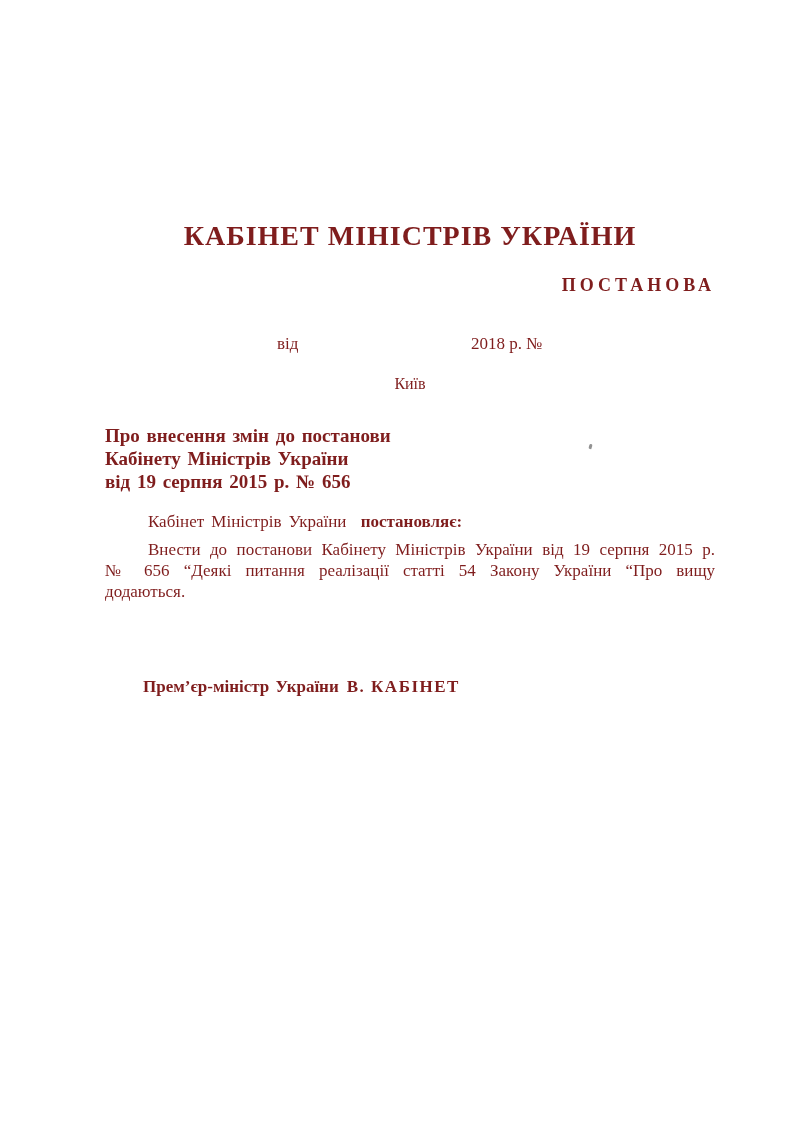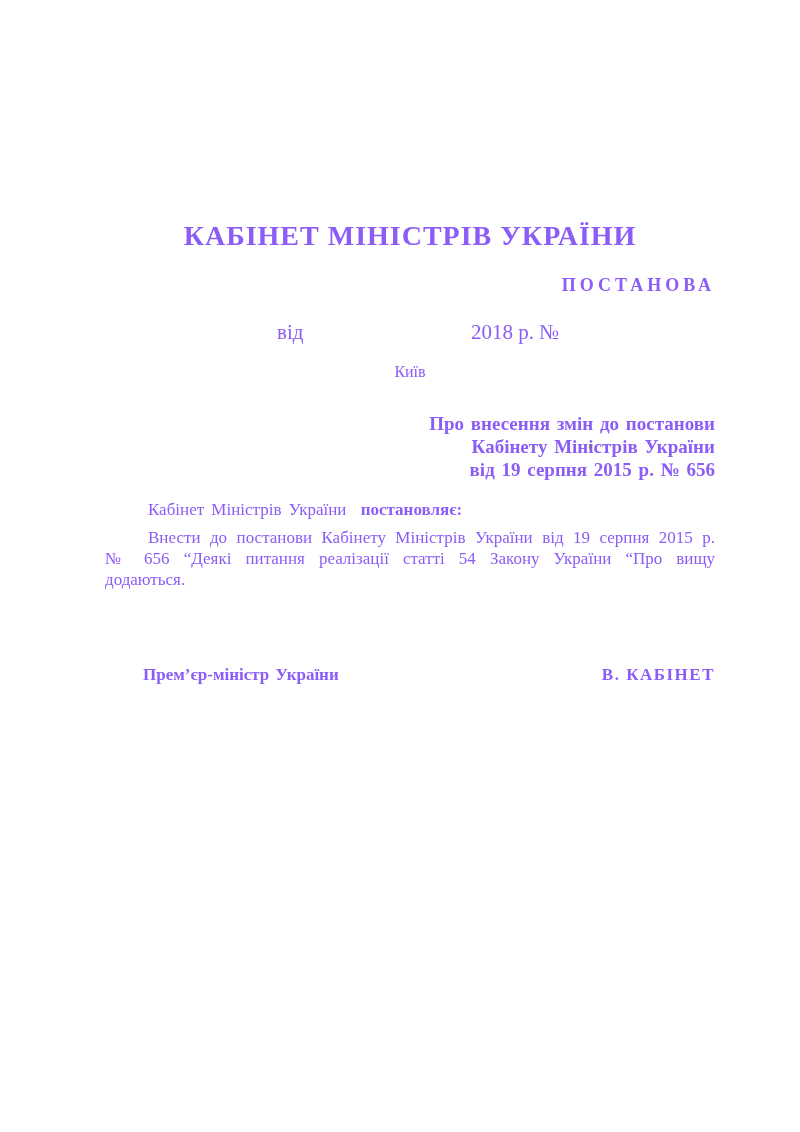--- a/index.html
+++ b/index.html
@@ -4,21 +4,21 @@
 <style>
   * { margin: 0; padding: 0; box-sizing: border-box; }
   html, body { background: #ffffff; }
   .page {
     position: relative;
     width: 800px;
     height: 1132px;
     margin: 0 auto;
     background: #ffffff;
     font-family: "Liberation Serif", "DejaVu Serif", serif;
-    color: #8b5cf6;
+    color: #7f1d1d;
     overflow: hidden;
   }
   .content {
     padding: 220px 85px 0 105px; 
   }
   .org-name {
     font-size: 28px;
     line-height: 32px;
     font-weight: bold;
     text-align: center;
@@ -28,39 +28,39 @@
   .doc-type {
     margin-top: 23px;
     font-size: 18px;
     line-height: 20px;
     font-weight: bold;
     text-align: right;
     letter-spacing: 4px;
   }
   .date-line {
     position: relative;
-    margin-top: 27px;
+    margin-top: 39px;
     height: 20px;
-    font-size: 21px;
+    font-size: 17px;
     line-height: 20px;
   }
   .date-prefix { position: absolute; left: 172px; top: 0; }
   .date-year   { position: absolute; left: 366px; top: 0; }
   .city {
     margin-top: 20px;
     font-size: 16px;
     line-height: 20px;
     text-align: center;
   }
   .subject {
     margin-top: 30px;
     font-size: 19px;
     line-height: 23px;
     font-weight: bold;
-    text-align: right;
+    text-align: left;
     word-spacing: 2px;
   }
   .enacting {
     margin-top: 18px;
     font-size: 17px;
     line-height: 22px;
     text-indent: 43px;
     word-spacing: 3px;
   }
   .enacting .verb { font-weight: bold; margin-left: 7px; }
@@ -72,26 +72,27 @@
   .body-line {
     text-align: justify;
     text-align-last: justify;
     word-spacing: 1px;
   }
   .body-line.first { text-indent: 43px; }
   .body-line.last  { text-align: left; text-align-last: left; }
   .signature-row {
     margin-top: 74px;
     display: flex;
-    justify-content: space-between;
+    justify-content: flex-start;
     align-items: baseline;
     font-size: 17px;
     line-height: 22px;
     font-weight: bold;
     padding-left: 38px;
+    gap: 8px;
   }
   .signer-name { letter-spacing: 1.5px; white-space: nowrap; }
   .signer-title { word-spacing: 2px; white-space: nowrap; }
   .scan-speck {
     position: absolute;
     left: 589px;
     top: 444px;
     width: 3px;
     height: 5px;
     background: #6d6d6d;

